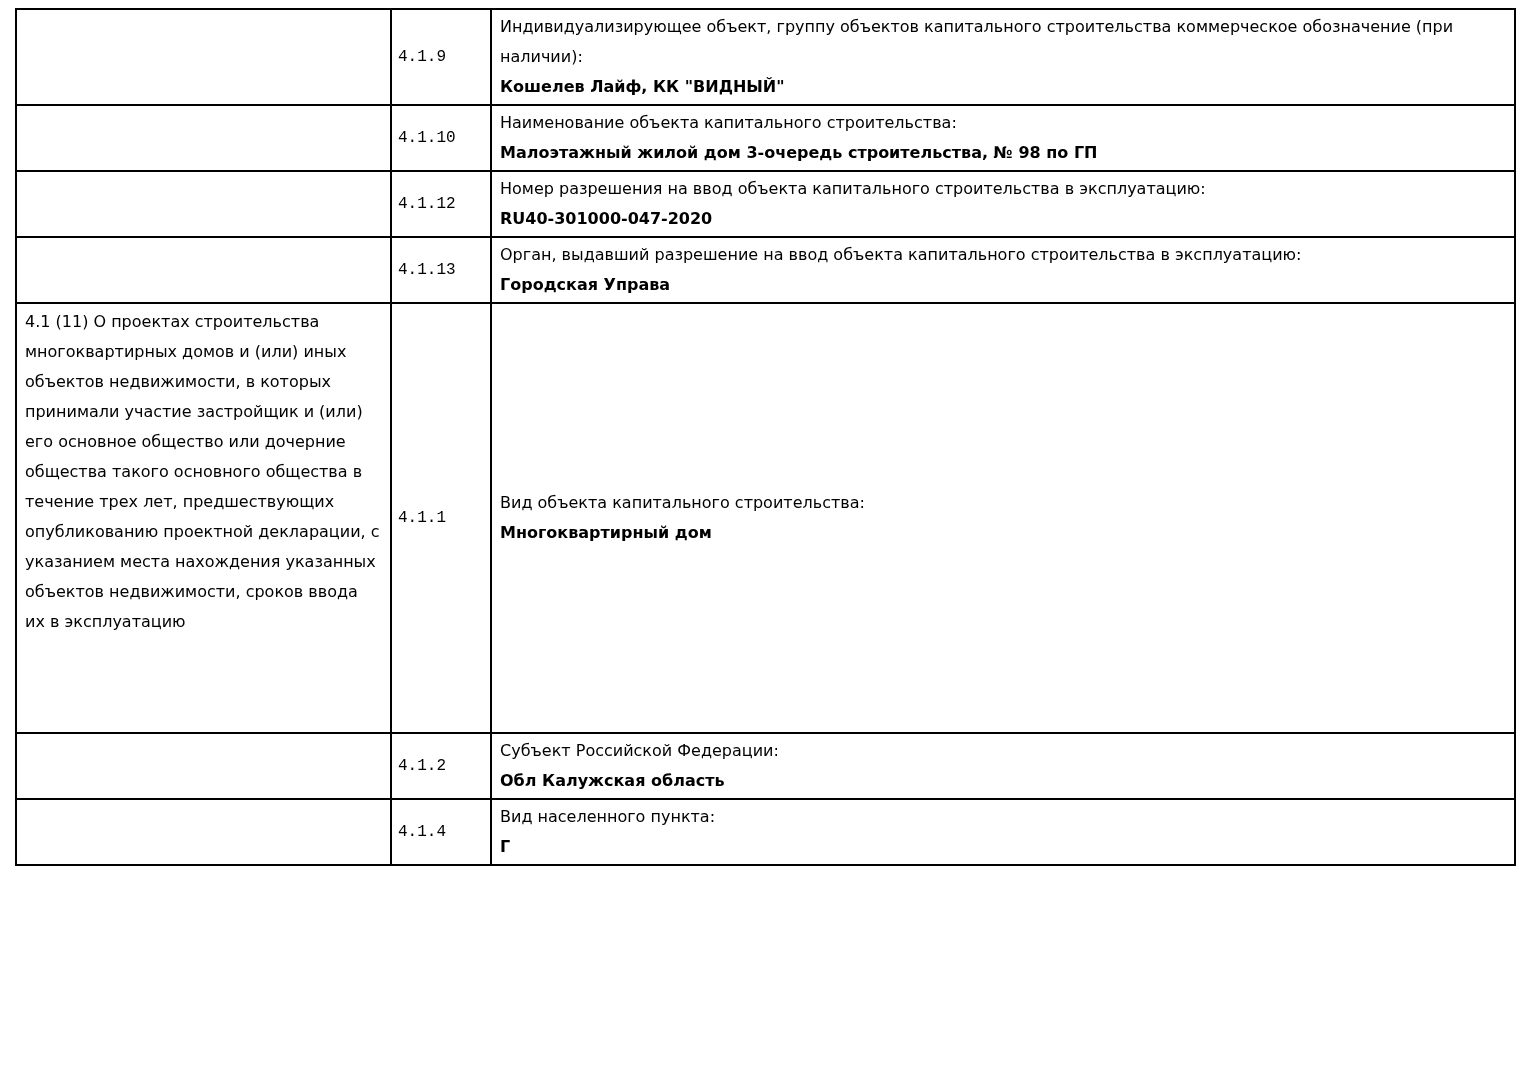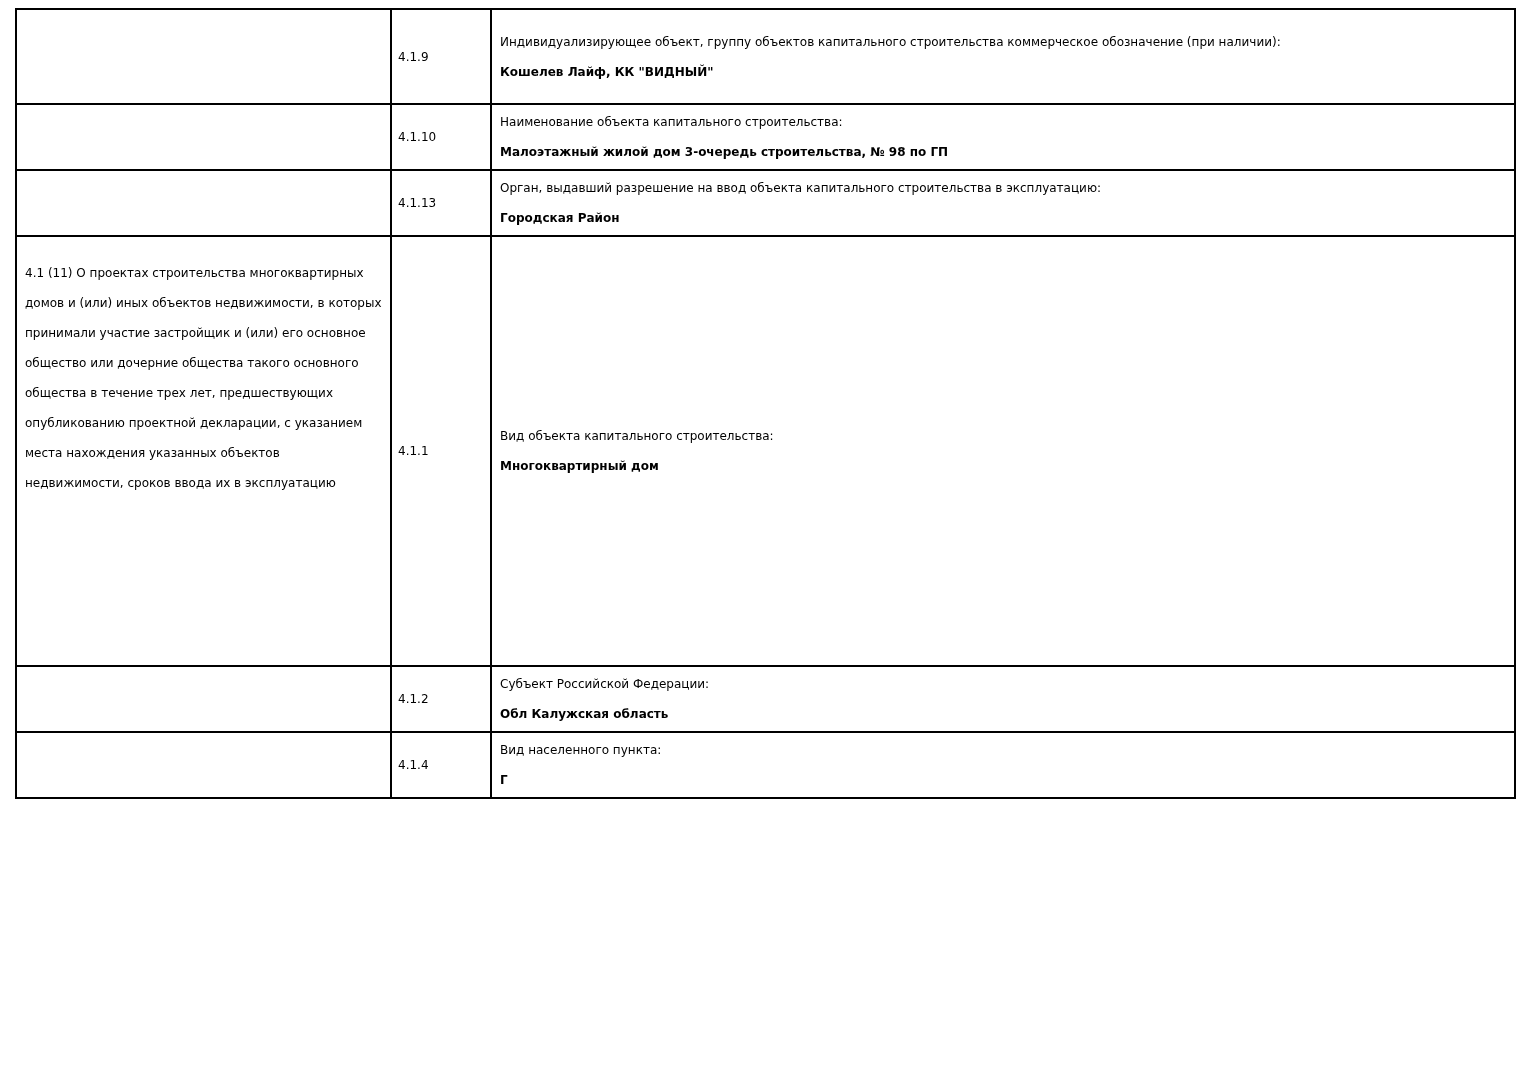--- a/index.html
+++ b/index.html
@@ -25,31 +25,31 @@
     border-collapse: collapse;
     table-layout: fixed;
     position: absolute;
     left: 15px;
     top: 8px;
     width: 1499px;
   }
   td {
     border: 2px solid #000000;
     padding: 2px 8px;
-    font-size: 12px;
+    font-size: 16px;
     line-height: 30px;
     vertical-align: middle;
     word-wrap: break-word;
   }
   td.c1 { }
-  td.c2 { padding-left: 6px; padding-right: 4px; }
+  td.c2 { padding-left: 6px; padding-right: 4px; font-family: Liberation Mono, monospace; }
   td.c3 { }
   td.side-cell {
     vertical-align: top;
-    padding-top: 21px;
+    padding-top: 3px;
   }
   .value { font-weight: bold; }
   tr.h95  { height: 95px; }
   tr.h67  { height: 53px; }
   tr.h66  { height: 66px; }
   tr.h430 { height: 430px; }
   tr.h31  { height: 31px; }
 </style>
 </head>
 <body>
@@ -75,27 +75,35 @@
     <tr class="h67">
       <td class="c1"></td>
       <td class="c2">4.1.10</td>
       <td class="c3">
         <div class="label">Наименование объекта капитального строительства:</div>
         <div class="value">Малоэтажный жилой дом 3-очередь строительства, № 98 по ГП</div>
       </td>
     </tr>
 
 
+    <tr class="h66">
+      <td class="c1"></td>
+      <td class="c2">4.1.12</td>
+      <td class="c3">
+        <div class="label">Номер разрешения на ввод объекта капитального строительства в эксплуатацию:</div>
+        <div class="value">RU40-301000-047-2020</div>
+      </td>
+    </tr>
 
     <tr class="h67">
       <td class="c1"></td>
       <td class="c2">4.1.13</td>
       <td class="c3">
         <div class="label">Орган, выдавший разрешение на ввод объекта капитального строительства в эксплуатацию:</div>
-        <div class="value">Городская Район</div>
+        <div class="value">Городская Управа</div>
       </td>
     </tr>
 
     <tr class="h430">
       <td class="c1 side-cell">
         <div class="label">4.1 (11) О проектах строительства многоквартирных домов и (или) иных объектов недвижимости, в которых принимали участие застройщик и (или) его основное общество или дочерние общества такого основного общества в течение трех лет, предшествующих опубликованию проектной декларации, с указанием места нахождения указанных объектов недвижимости, сроков ввода их в эксплуатацию</div>
       </td>
       <td class="c2">4.1.1</td>
       <td class="c3">
         <div class="label">Вид объекта капитального строительства:</div>

